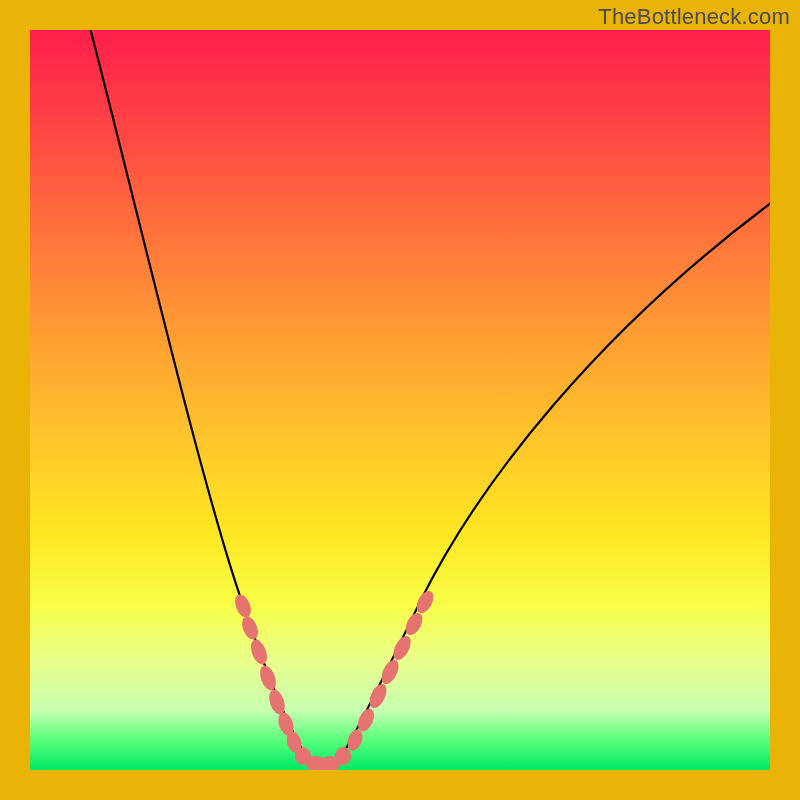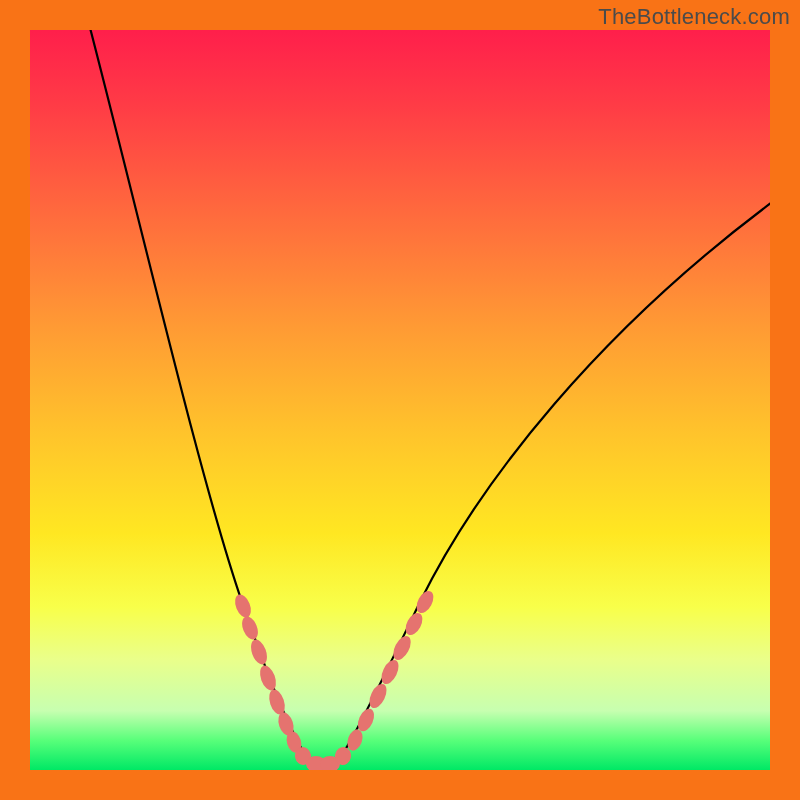--- a/index.html
+++ b/index.html
@@ -7,21 +7,21 @@
     padding: 0;
     width: 800px;
     height: 800px;
     background: #000;
     overflow: hidden;
     font-family: Arial, Helvetica, sans-serif;
   }
   .frame {
     position: absolute;
     inset: 0;
-    background: #f97316;
+    background: #eab308;
     padding-left: 21px;
   }
   .plot-area {
     position: absolute;
     left: 30px;
     top: 30px;
     width: 740px;
     height: 740px;
     overflow: hidden;
   }

